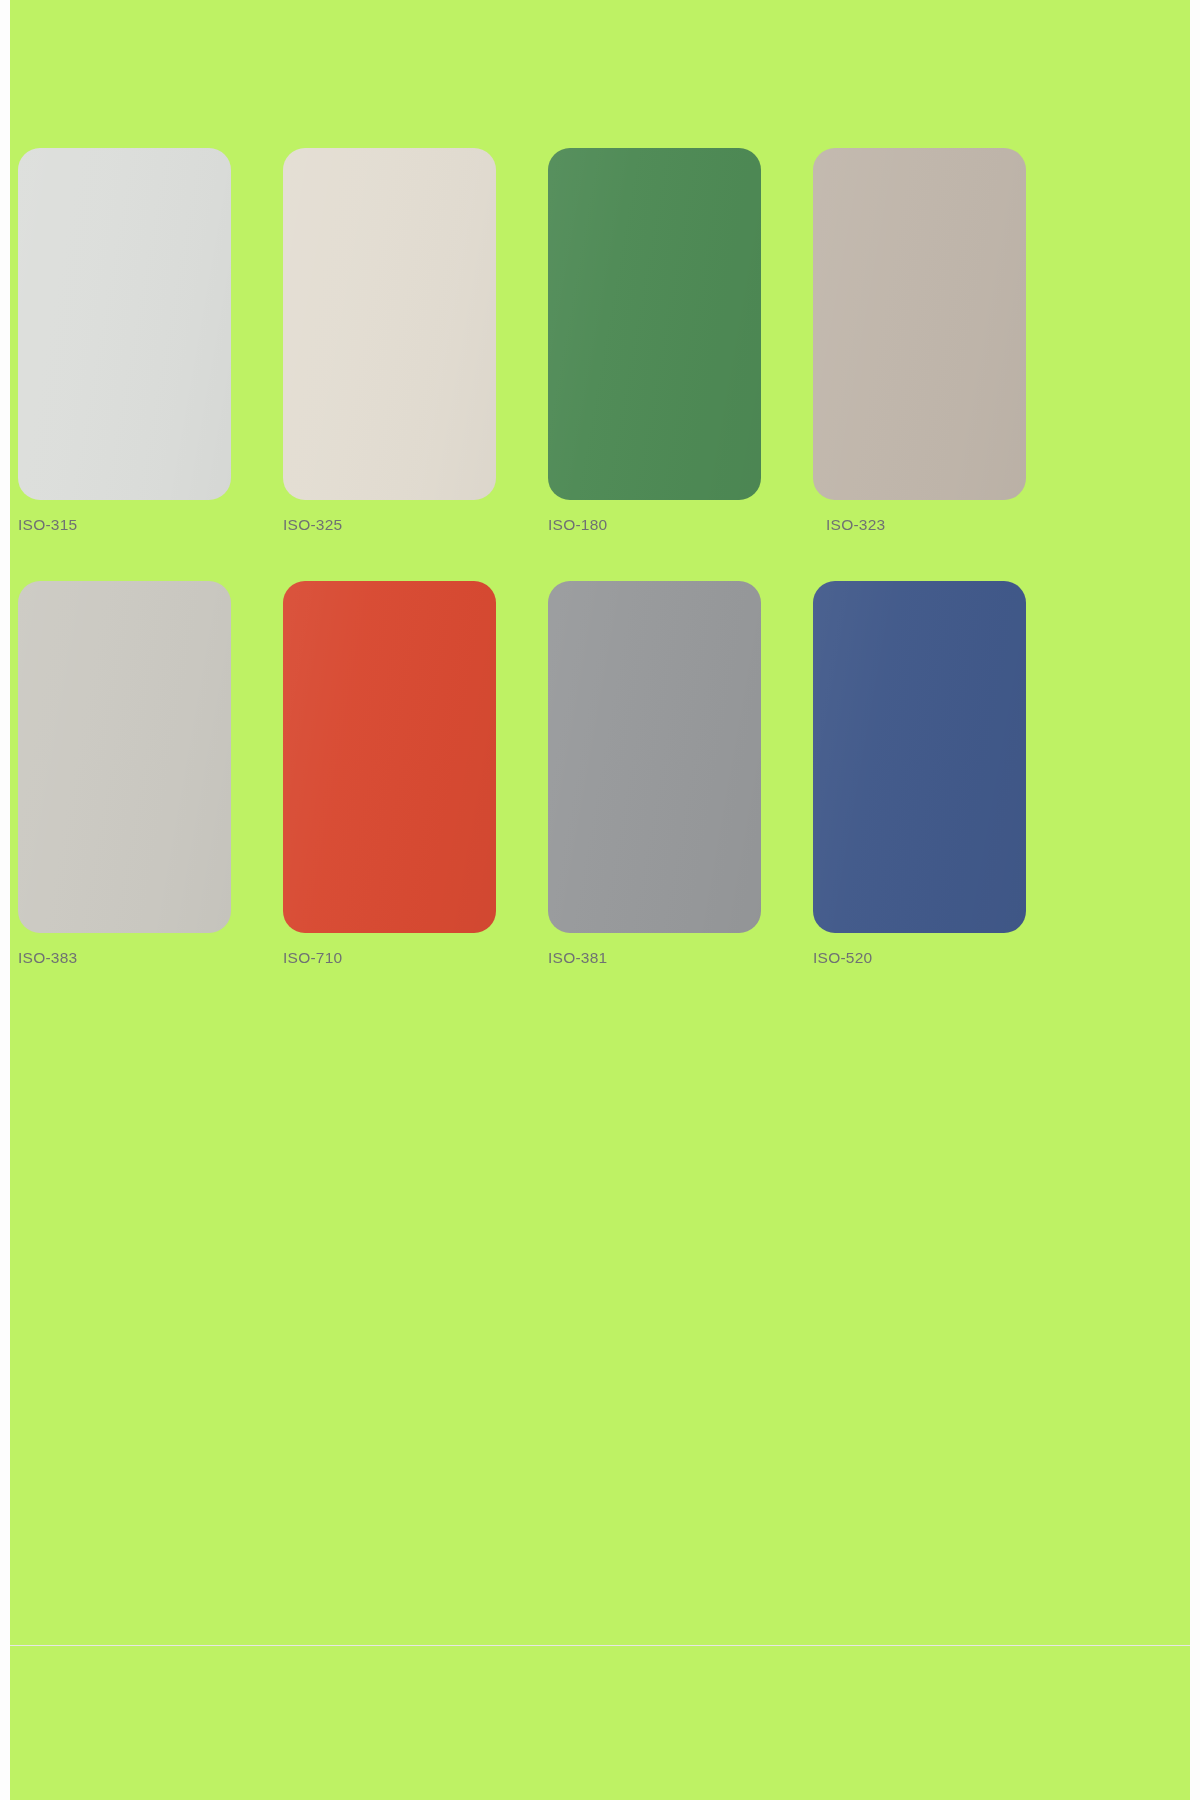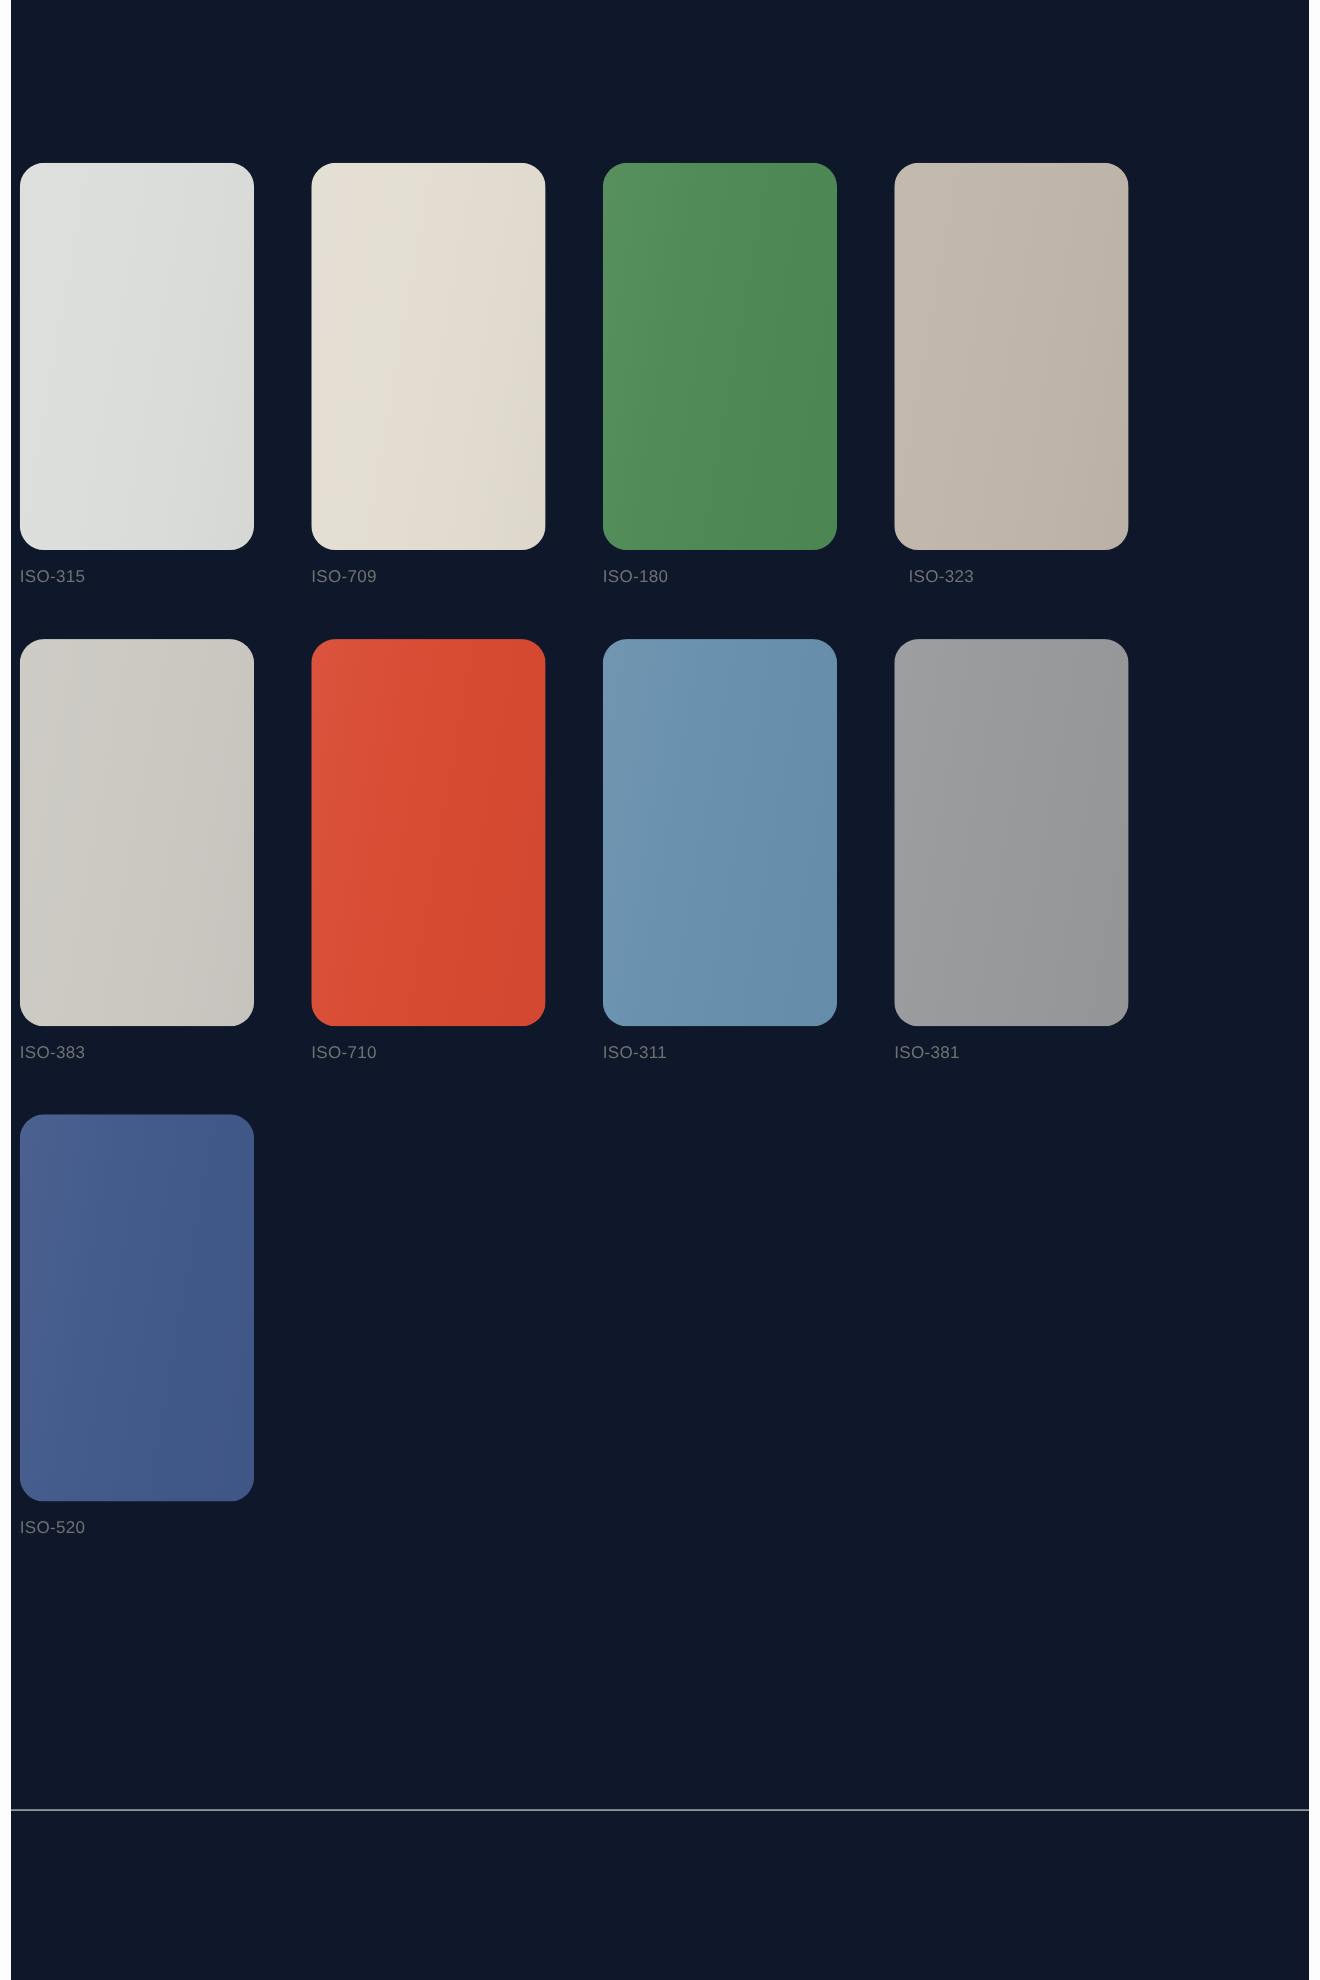--- a/index.html
+++ b/index.html
@@ -11,21 +11,21 @@
     height: 1800px;
     background: #ffffff;
     font-family: "Liberation Sans", sans-serif;
     overflow: hidden;
   }
 
   #palette-page {
     position: relative;
     width: 1200px;
     height: 1800px;
-    background: #0f172a;
+    background: #bef264;
     box-sizing: border-box;
     text-align: right;
   }
 
   
   .page-edge {
     position: absolute;
     top: 0;
     width: 10px;
     height: 1800px;
@@ -94,43 +94,39 @@
   <div class="page-edge left"></div>
   <div class="page-edge right"></div>
 
   <div id="swatch-grid">
       <div class="swatch-cell">
         <div class="swatch-chip" style="background-color: rgb(220, 222, 219);"></div>
         <div class="swatch-label" style="color: rgb(111, 113, 115);">ISO-315</div>
       </div>
       <div class="swatch-cell">
         <div class="swatch-chip" style="background-color: rgb(227, 221, 210);"></div>
-        <div class="swatch-label" style="color: rgb(111, 113, 115);">ISO-709</div>
+        <div class="swatch-label" style="color: rgb(111, 113, 115);">ISO-325</div>
       </div>
       <div class="swatch-cell">
         <div class="swatch-chip" style="background-color: rgb(78, 138, 85);"></div>
         <div class="swatch-label" style="color: rgb(111, 113, 115);">ISO-180</div>
       </div>
       <div class="swatch-cell">
         <div class="swatch-chip" style="background-color: rgb(192, 182, 171);"></div>
         <div class="swatch-label" style="color: rgb(111, 113, 115); margin-left: 13px;">ISO-323</div>
       </div>
       <div class="swatch-cell">
         <div class="swatch-chip" style="background-color: rgb(203, 201, 194);"></div>
         <div class="swatch-label" style="color: rgb(111, 113, 115);">ISO-383</div>
       </div>
       <div class="swatch-cell">
         <div class="swatch-chip" style="background-color: rgb(216, 74, 50);"></div>
         <div class="swatch-label" style="color: rgb(111, 113, 115);">ISO-710</div>
       </div>
       <div class="swatch-cell">
-        <div class="swatch-chip" style="background-color: rgb(104, 144, 173);"></div>
-        <div class="swatch-label" style="color: rgb(111, 113, 115);">ISO-311</div>
-      </div>
-      <div class="swatch-cell">
         <div class="swatch-chip" style="background-color: rgb(151, 153, 155);"></div>
         <div class="swatch-label" style="color: rgb(111, 113, 115);">ISO-381</div>
       </div>
       <div class="swatch-cell">
         <div class="swatch-chip" style="background-color: rgb(65, 89, 138);"></div>
         <div class="swatch-label" style="color: rgb(111, 113, 115);">ISO-520</div>
       </div>
     </div>
 
   <div id="bottom-divider"></div>

